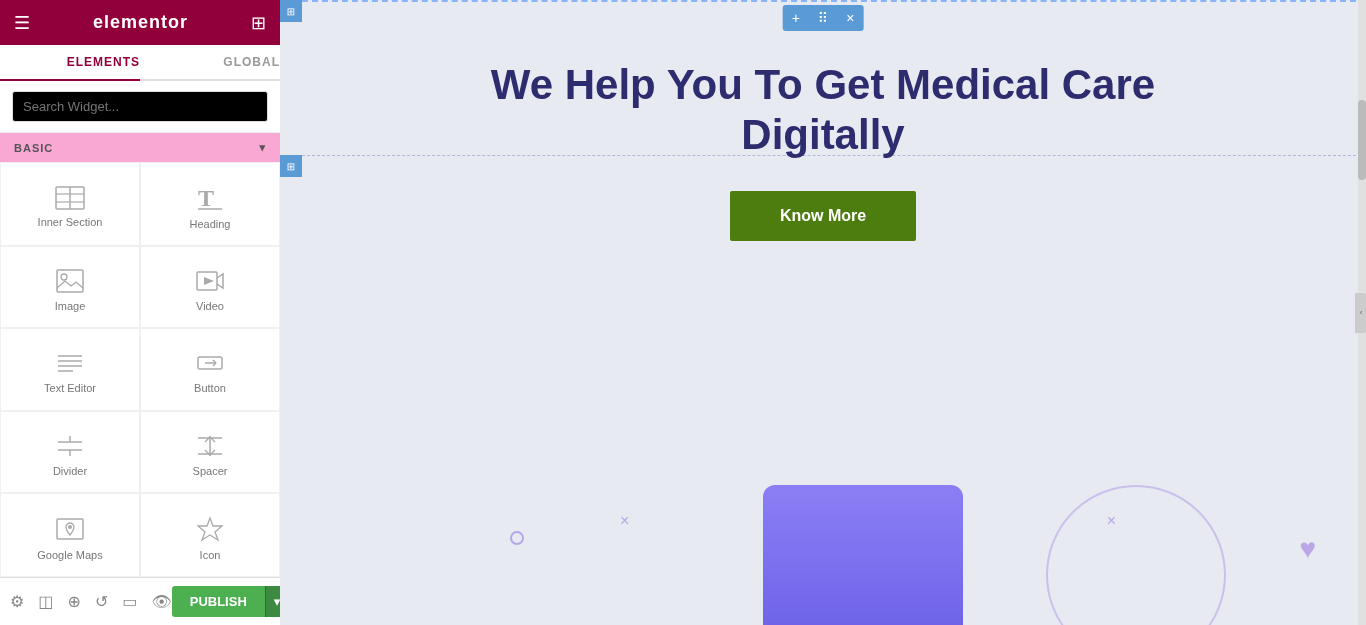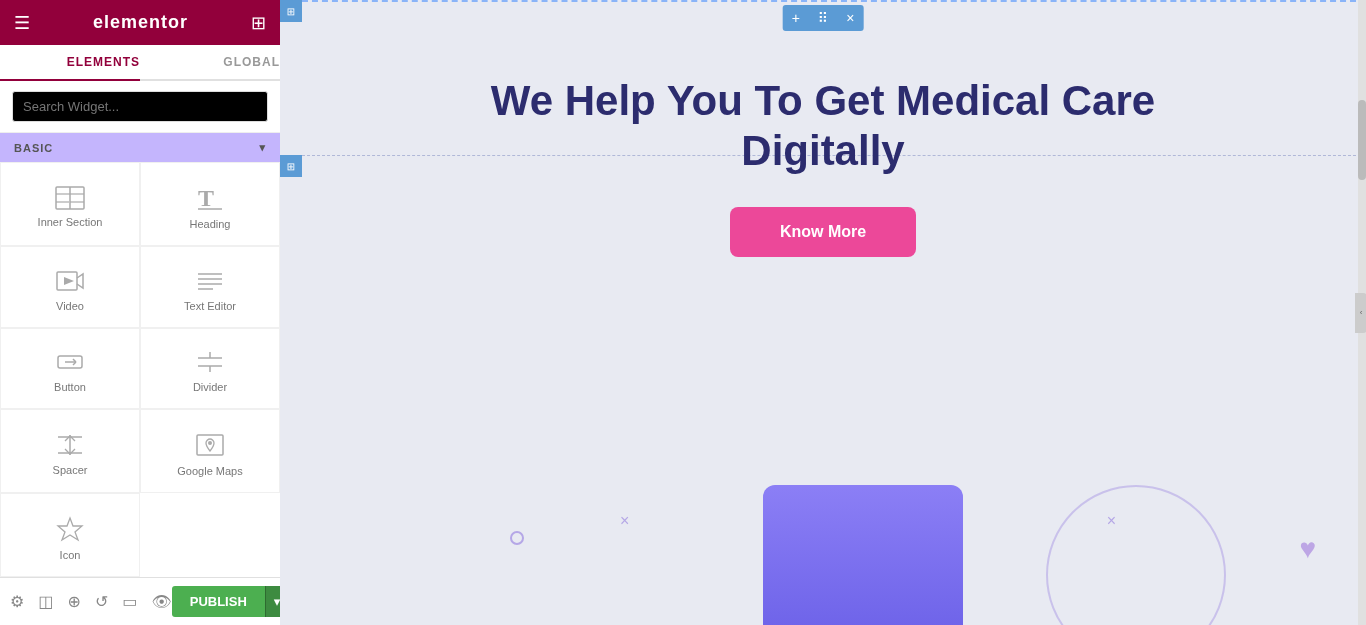--- a/index.html
+++ b/index.html
@@ -73,21 +73,21 @@
       outline: none;
       background: #000000;
     }
 
     
     .section-header {
       display: flex;
       align-items: center;
       justify-content: space-between;
       padding: 8px 14px;
-      background: #c4b5fd;
+      background: #f9a8d4;
       font-size: 11px;
       font-weight: bold;
       color: #555;
       letter-spacing: 1px;
       cursor: pointer;
     }
 
     
     .widgets-grid {
       display: grid;
@@ -212,33 +212,33 @@
     }
 
     
     .main-heading {
       font-size: 42px;
       font-weight: 800;
       color: #2c2c6e;
       text-align: center;
       line-height: 1.2;
       max-width: 700px;
-      margin: 16px auto 30px;
+      margin: 0 auto 30px;
     }
 
     
     .know-more-btn {
-      background: #ec4899;
+      background: #4d7c0f;
       color: #fff;
       border: none;
       padding: 16px 50px;
       font-size: 16px;
       font-weight: bold;
       cursor: pointer;
-      border-radius: 8px;
+      border-radius: 2px;
       display: block;
       margin: 0 auto;
     }
 
     
     .scrollbar-area {
       position: absolute;
       right: 0;
       top: 0;
       width: 8px;
@@ -367,20 +367,30 @@
     <div class="widget-item">
       <div class="widget-icon icon-heading">
         <svg width="30" height="28" viewBox="0 0 30 28" fill="none">
           <text x="3" y="22" font-family="serif" font-size="24" font-weight="bold" fill="#aaa">T</text>
           <line x1="3" y1="25" x2="27" y2="25" stroke="#aaa" stroke-width="1.5"></line>
         </svg>
       </div>
       <span class="widget-label">Heading</span>
     </div>
 
+    <div class="widget-item">
+      <div class="widget-icon icon-image">
+        <svg width="30" height="26" viewBox="0 0 30 26" fill="none">
+          <rect x="2" y="2" width="26" height="22" rx="1" stroke="#aaa" stroke-width="1.5" fill="none"></rect>
+          <circle cx="9" cy="9" r="3" stroke="#aaa" stroke-width="1.3" fill="none"></circle>
+          <polyline points="2,20 10,13 16,18 21,14 28,20" stroke="#aaa" stroke-width="1.3" fill="none"></polyline>
+        </svg>
+      </div>
+      <span class="widget-label">Image</span>
+    </div>
 
     <div class="widget-item">
       <div class="widget-icon icon-video">
         <svg width="30" height="26" viewBox="0 0 30 26" fill="none">
           <rect x="2" y="4" width="20" height="18" rx="1" stroke="#aaa" stroke-width="1.5" fill="none"></rect>
           <polyline points="22,10 28,6 28,20 22,16" stroke="#aaa" stroke-width="1.5" fill="none"></polyline>
           <polygon points="9,9 19,13 9,17" fill="#aaa"></polygon>
         </svg>
       </div>
       <span class="widget-label">Video</span>

